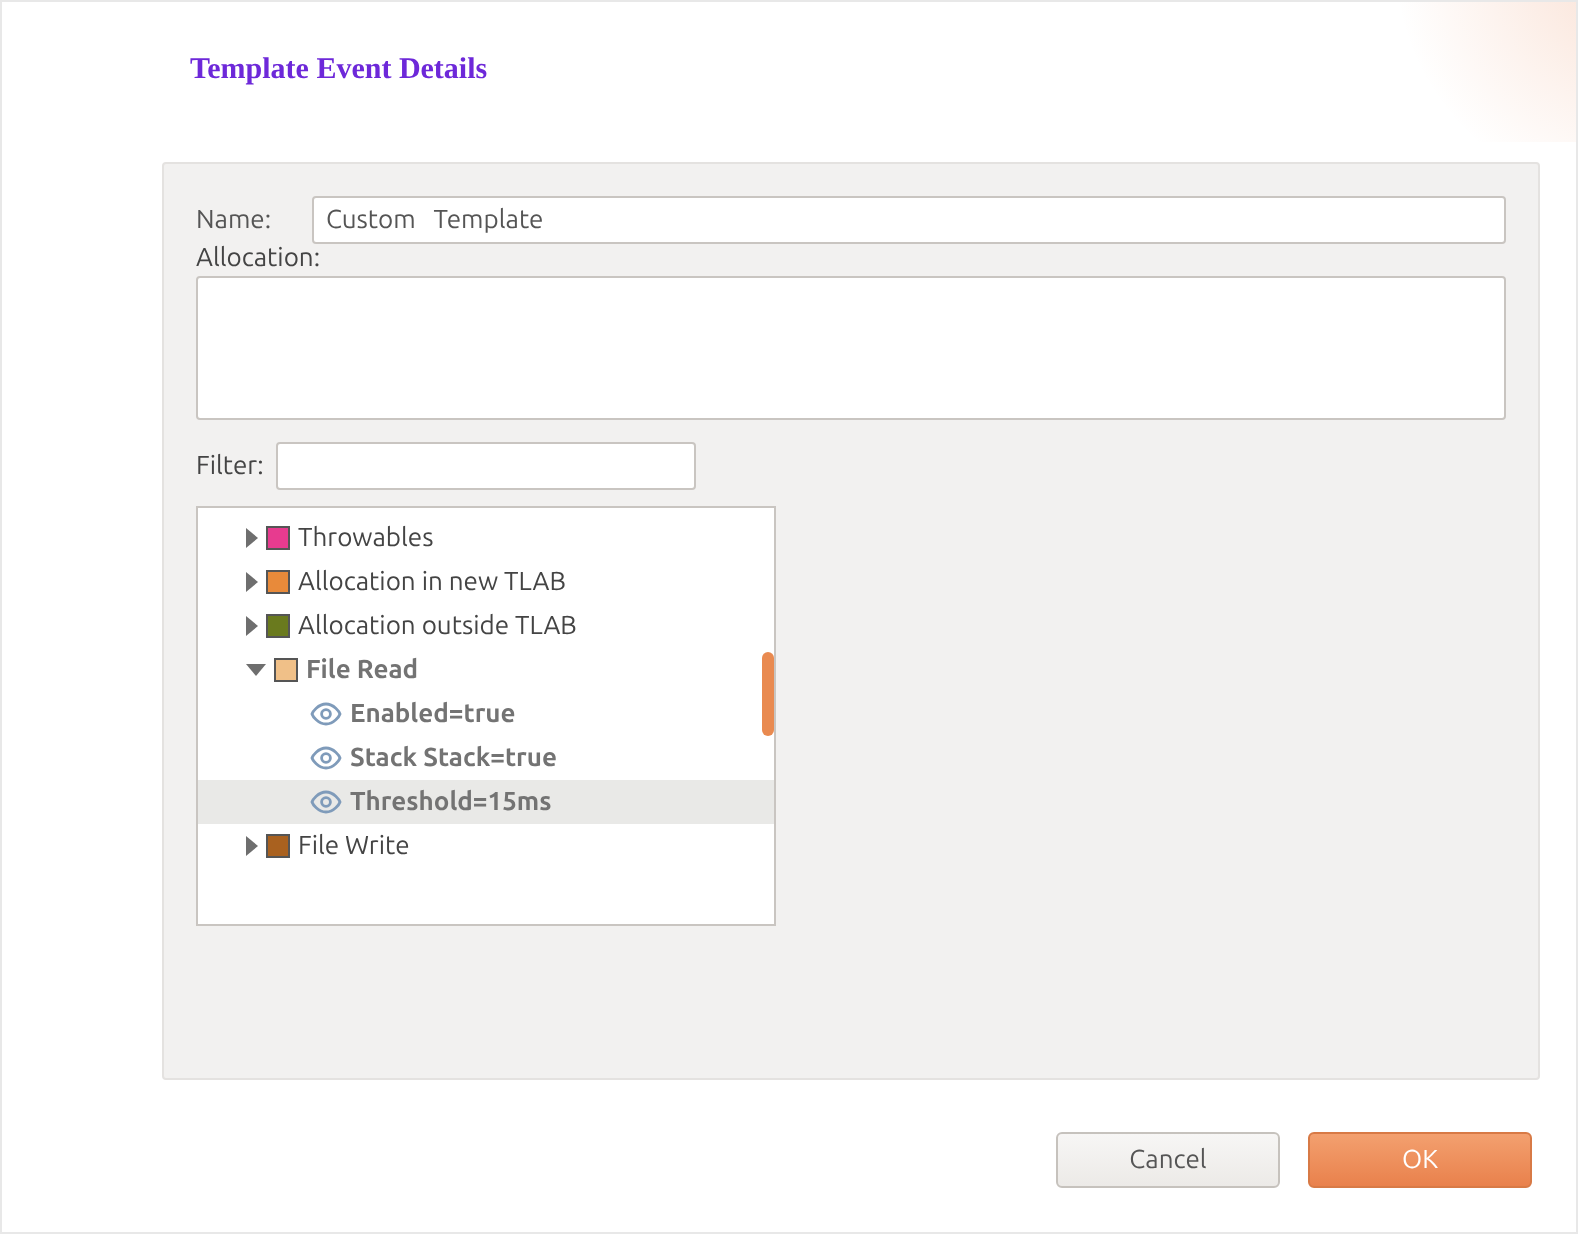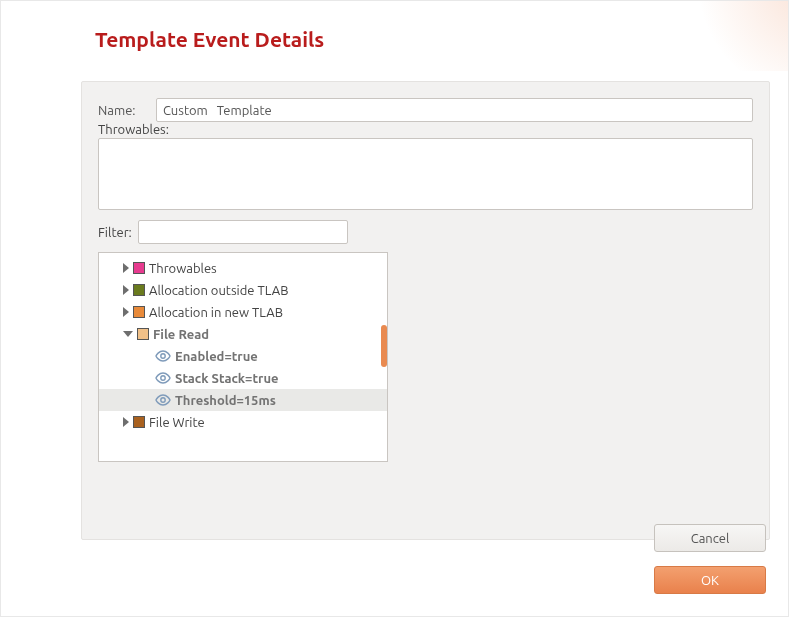--- a/index.html
+++ b/index.html
@@ -1,20 +1,20 @@
 <!DOCTYPE html>
 <html><head>
 <meta charset="utf-8">
 <style>
 * { box-sizing: border-box; margin: 0; padding: 0; }
 body { font-family: Ubuntu, "Segoe UI", Arial, sans-serif; font-size: 13px;
        color:#444; background:#fff; width:789px; height:617px; position:relative;
        border:1px solid #e8e8e8; }
 .header { padding:26px 0 14px 94px; }
-.header h1 { font-size:21px; font-weight:600; color:#b91c1c; }
+.header h1 { font-size:15px; font-weight:600; color:#6d28d9;font-family:Liberation Serif, serif; }
 .corner-deco { position:absolute; top:0; right:0; width:150px; height:70px;
                background: radial-gradient(circle at 120% -30%, rgba(230,110,50,.22) 0%, rgba(230,110,50,.08) 38%, rgba(230,110,50,0) 60%); }
 .panel { position:absolute; left:80px; right:18px; top:80px; bottom:76px;
          background:#f2f1f0; border:1px solid #e4e2e0; border-radius:2px;
          padding:16px; }
 .form-row { display:flex; align-items:center; gap:8px; }
 .form-row label { color:#555; min-width:50px; }
 .txt-inp { flex:1; height:24px; padding:2px 6px; border:1px solid #c9c5c1;
            border-radius:2px; background:#fff; font:inherit; color:#555; }
 .desc-area { width:100%; height:72px; resize:none; border:1px solid #c9c5c1;
@@ -40,65 +40,65 @@
 .sq { width:12px; height:12px; display:inline-block; border:1px solid #555; }
 .eye { display:inline-flex; align-items:center; justify-content:center; color:#7f9bba;
        width:16px; height:12px; }
 .t-label { color:#444; }
 .side-panel { flex:1; height:100%; border:1px solid #c9c5c1; background:#eeedeb;
               padding:10px 12px; }
 .side-panel .form-row { margin:0; }
 .side-panel label { color:#555; min-width:auto; }
 .th-inp { width:160px; height:24px; padding:2px 6px; border:1px solid #e47b3b;
           border-radius:2px; background:#fff; font:inherit; color:#444; }
-.btns { position:absolute; right:22px; bottom:22px; display:flex; gap:14px;flex-direction:column; }
+.btns { position:absolute; right:22px; bottom:22px; display:flex; gap:14px; }
 .btn { width:112px; height:28px; font:inherit; font-size:13px; border-radius:3px;
        border:1px solid #c6c2bd; cursor:pointer; }
 .btn.cancel { background:linear-gradient(#f7f6f5,#eceae7); color:#555; }
 .btn.ok { background:linear-gradient(#f3a06f,#e9814c); color:#fff; border-color:#d87a46; }
 </style>
 </head>
 <body>
 
 <div class="corner-deco"></div>
 <div class="header">
   <h1>Template Event Details</h1>
 </div>
 
 <div class="panel">
   <div class="form-row">
     <label>Name:</label>
     <input class="txt-inp" value="Custom   Template" style="">
   </div>
 
-  <label>Throwables:</label>
+  <label>Allocation:</label>
   <textarea class="desc-area" style=""></textarea>
 
   <div class="filter-row">
     <label>Filter:</label>
     <input class="txt-inp" style="">
   </div>
 
   <div class="cols">
     <div class="tree-wrap">
       <div class="tree" id="tree-root">
           <div class="t-row">
             <span class="tri right"></span>
             <span class="sq" style="background:#e73b8f"></span>
             <span class="t-label">Throwables</span>
           </div>
           <div class="t-row">
             <span class="tri right"></span>
-            <span class="sq" style="background:#6a7a1e"></span>
-            <span class="t-label">Allocation outside TLAB</span>
+            <span class="sq" style="background:#e88a3a"></span>
+            <span class="t-label">Allocation in new TLAB</span>
           </div>
           <div class="t-row">
             <span class="tri right"></span>
-            <span class="sq" style="background:#e88a3a"></span>
-            <span class="t-label">Allocation in new TLAB</span>
+            <span class="sq" style="background:#6a7a1e"></span>
+            <span class="t-label">Allocation outside TLAB</span>
           </div>
           <div class="t-row bold">
             <span class="tri down"></span>
             <span class="sq" style="background:#f0c088"></span>
             <span class="t-label">File Read</span>
           </div>
           <div class="t-row lvl2 bold">
             <span class="tri none"></span>
             <span class="eye">
               <svg width="16" height="12" viewBox="0 0 16 12">

